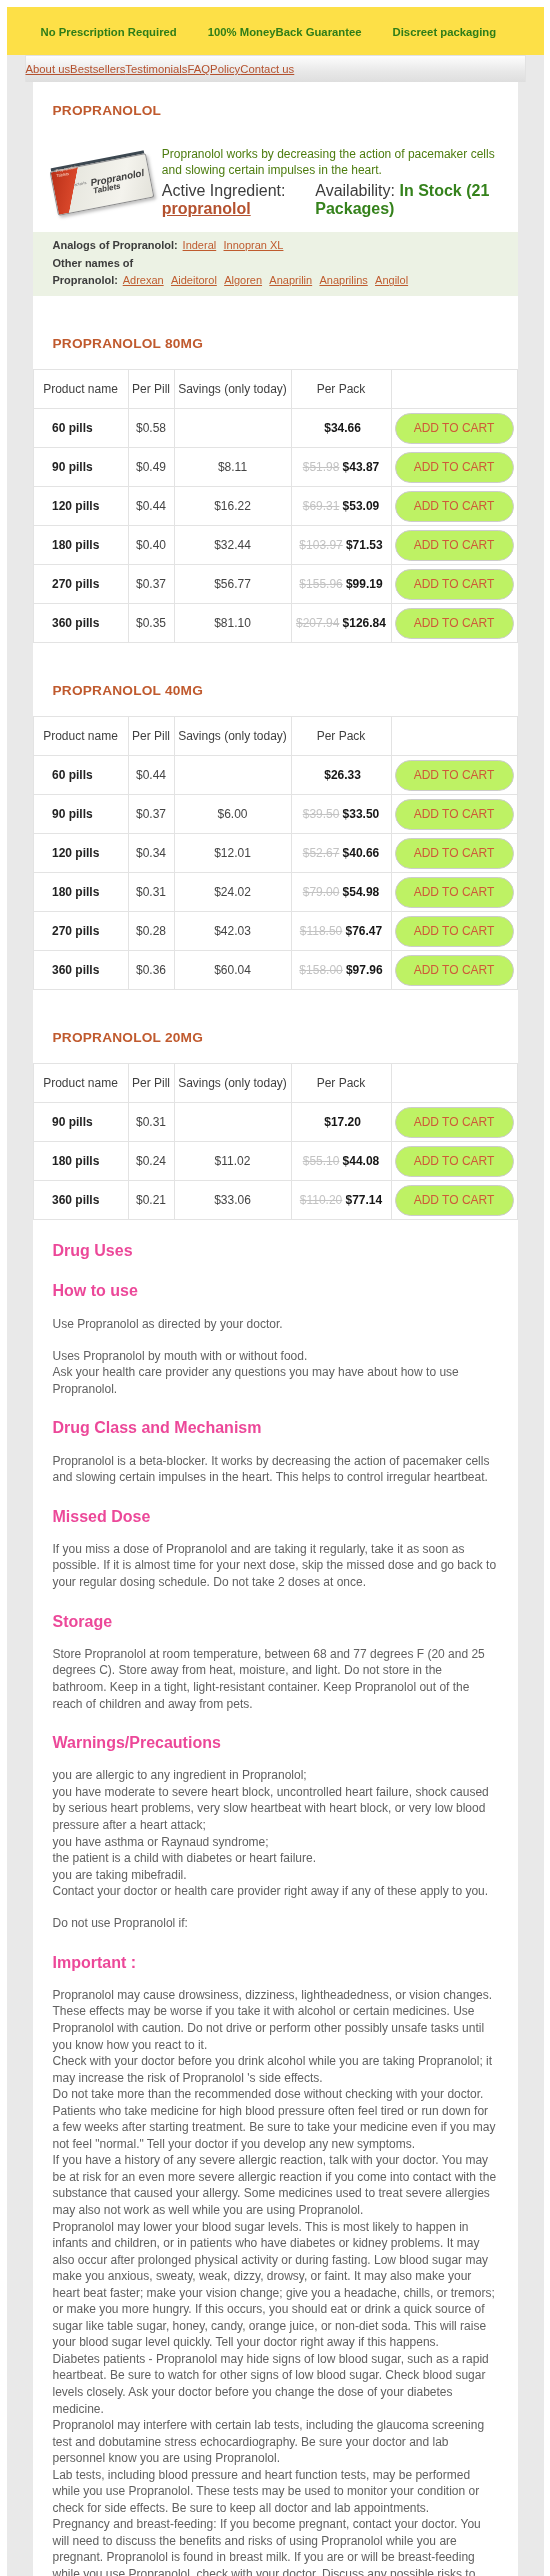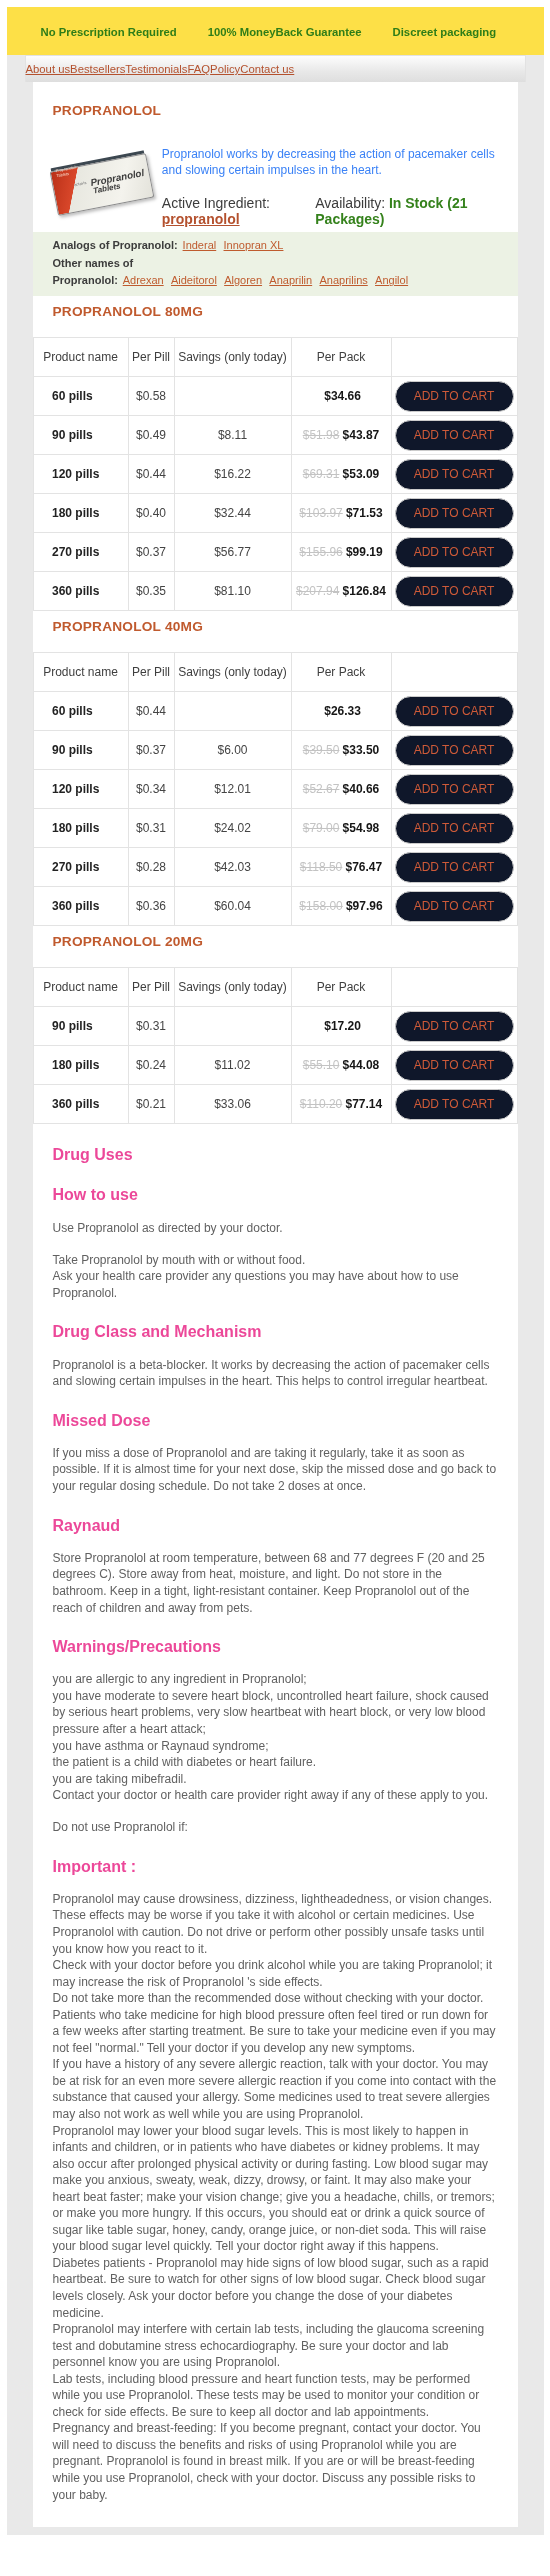--- a/index.html
+++ b/index.html
@@ -51,53 +51,53 @@
     font-weight:bold; white-space:nowrap;
   }
   .box-brand { font-size:9.7px; top:26px; left:37px; }
   .box-sub   { font-size:8px; top:38px; left:40px; }
   .box-maker { position:absolute; top:35px; left:21px; font-size:4px; color:#777;
                transform:rotate(-11deg); }
   .box-band-txt { position:absolute; top:21px; left:3.2px; font-size:4px; color:#f7d9c9;
                transform:rotate(-11deg); width:24px; line-height:1.2; }
 
   .media-text { margin-left:11.3px; flex:1; }
-  .media-desc { color:#3b82f6; font-size:12px; line-height:1.35; }
-  .media-meta { display:flex; justify-content:space-between; margin-top:17px; font-size:14px; color:#3c3c3c; }
+  .media-desc { color:#4d7c0f; font-size:12px; line-height:1.35; }
+  .media-meta { display:flex; justify-content:space-between; margin-top:4px; font-size:16px; color:#3c3c3c; }
   .ingredient-link { color:#b4512e; font-weight:bold; text-decoration:underline; cursor:pointer; }
   .stock { color:#35821c; font-weight:bold; }
 
   
   .analogs {
     background:#ecf2e4; margin-top:4px; padding:5.6px 20px 6.5px;
     font-size:11px; line-height:1.6;
   }
   .analogs .lbl { font-weight:bold; color:#3c3c3c; margin-right:4.8px; }
   .analogs a { color:#bf5b2e; text-decoration:underline; margin-right:7.3px; cursor:pointer; }
 
   
-  .price-section h2 { margin-top:8px; }
+  .price-section h2 { margin-top:40px; }
   table.price-table {
     width:100%; border-collapse:collapse; margin-top:18px; table-layout:fixed;
   }
   .price-table th, .price-table td {
     border:0.8px solid #e3e3e3; height:39px; text-align:center;
     font-size:12px; color:#444;
   }
   .price-table th { font-weight:normal; color:#3f3f3f; }
   .price-table .c-name { text-align:left; padding-left:18.5px; font-weight:bold; color:#222; }
   .price-table col.w-name { width:95px; }
   .price-table col.w-pill { width:46px; }
   .price-table col.w-sav  { width:117px; }
   .price-table col.w-pack { width:100px; }
   .price-table col.w-btn  { width:auto; }
   .old { color:#c3c3c3; text-decoration:line-through; margin-right:3.2px; }
   .new { color:#161616; font-weight:bold; }
   .add-btn {
-    background:#0f172a; border:0.8px solid #cccccc; border-radius:16px;
+    background:#bef264; border:0.8px solid #cccccc; border-radius:16px;
     color:#ce5a38; font-size:12px; font-family:"Liberation Sans",sans-serif;
     padding:7.3px 0; width:119px; cursor:pointer;
   }
 
   
   .info-wrap { margin-top:4.8px; }
   .info-section h3 { font-size:16px; color:#ec4899; font-weight:bold; margin:22px 20px 0; }
   .info-section p  { font-size:12px; color:#616161; line-height:1.38; margin:15.3px 20px 0;
                      white-space:pre-line; }
 </style>
@@ -349,36 +349,36 @@
 </div>
 
     <div class="info-wrap" id="info-sections">
   <section class="info-section">
     <h3>Drug Uses</h3>
         </section>
 
   <section class="info-section">
     <h3>How to use</h3>
   <p>Use Propranolol as directed by your doctor.</p>
-          <p>Take Propranolol by mouth with or without food.
+          <p>Uses Propranolol by mouth with or without food.
 Ask your health care provider any questions you may have about how to use Propranolol.</p>
         </section>
 
   <section class="info-section">
     <h3>Drug Class and Mechanism</h3>
   <p>Propranolol is a beta-blocker. It works by decreasing the action of pacemaker cells and slowing certain impulses in the heart. This helps to control irregular heartbeat.</p>
         </section>
 
   <section class="info-section">
     <h3>Missed Dose</h3>
   <p>If you miss a dose of Propranolol and are taking it regularly, take it as soon as possible. If it is almost time for your next dose, skip the missed dose and go back to your regular dosing schedule. Do not take 2 doses at once.</p>
         </section>
 
   <section class="info-section">
-    <h3>Raynaud</h3>
+    <h3>Storage</h3>
   <p>Store Propranolol at room temperature, between 68 and 77 degrees F (20 and 25 degrees C). Store away from heat, moisture, and light. Do not store in the bathroom. Keep in a tight, light-resistant container. Keep Propranolol out of the reach of children and away from pets.</p>
         </section>
 
   <section class="info-section">
     <h3>Warnings/Precautions</h3>
   <p>you are allergic to any ingredient in Propranolol;
 you have moderate to severe heart block, uncontrolled heart failure, shock caused by serious heart problems, very slow heartbeat with heart block, or very low blood pressure after a heart attack;
 you have asthma or Raynaud syndrome;
 the patient is a child with diabetes or heart failure.
 you are taking mibefradil.

